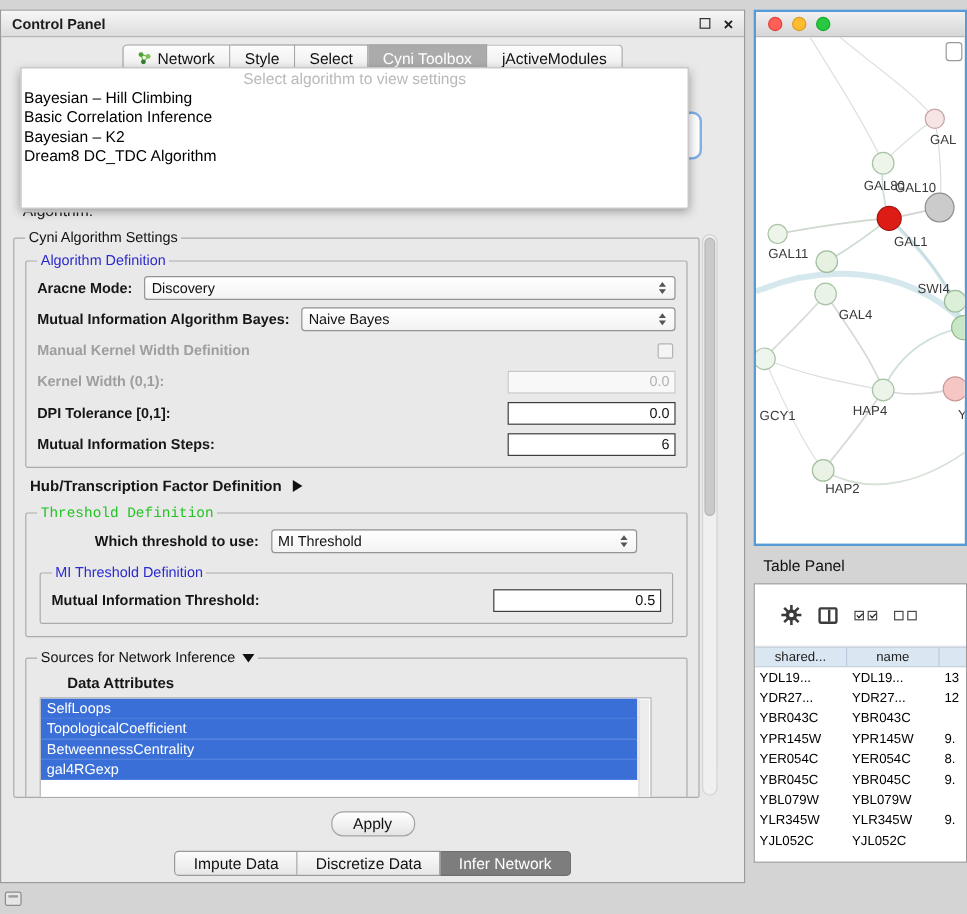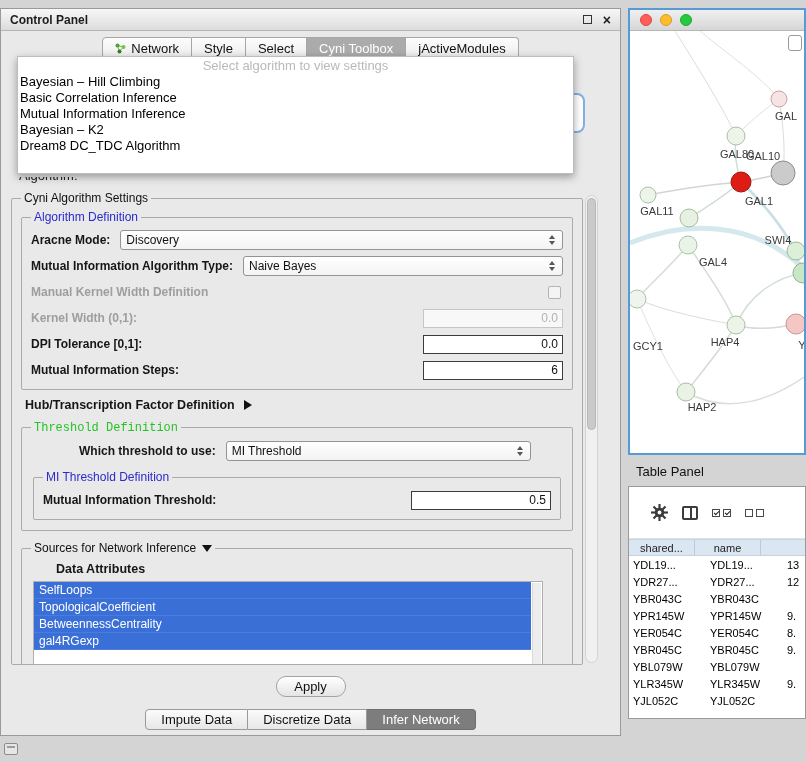--- a/index.html
+++ b/index.html
@@ -87,21 +87,21 @@
   
   .tbl-label{position:absolute;left:636px;top:464px;font-size:13px;color:#111;}
   .tbl-win{position:absolute;left:628px;top:486px;width:178px;height:233px;background:#fff;border:1px solid #9a9a9a;overflow:hidden;}
   .tbl-toolbar{height:52px;display:flex;align-items:center;gap:14px;padding-left:22px;border-bottom:1px solid #e3e3e3;}
   .col-icon{width:16px;height:14px;border:2px solid #3c3c3c;border-radius:2px;position:relative;}
   .col-icon::after{content:"";position:absolute;left:50%;top:0;bottom:0;width:2px;background:#3c3c3c;}
   .cb-pair{display:flex;gap:3px;}
   .cb{width:8px;height:8px;border:1px solid #4a4a4a;background:#fff;position:relative;display:inline-block;}
   .cb.checked::after{content:"";position:absolute;left:1px;top:1px;width:4px;height:2px;border-left:1.5px solid #222;border-bottom:1.5px solid #222;transform:rotate(-45deg);}
   .tbl-header{display:flex;height:17px;background:#dbe6f3;border-top:1px solid #c6d2e0;border-bottom:1px solid #c6d2e0;}
-  .th{width:66px;border-right:1px solid #bccade;font-size:11px;color:#222;display:flex;align-items:center;justify-content:center;overflow:hidden;white-space:nowrap;}
+  .th{width:77px;border-right:1px solid #bccade;font-size:11px;color:#222;display:flex;align-items:center;justify-content:center;overflow:hidden;white-space:nowrap;}
   .th.last{flex:1;border-right:none;}
   .tr{display:flex;height:17px;align-items:center;}
   .td{width:77px;padding-left:4px;font-size:11px;color:#000;white-space:nowrap;overflow:hidden;}
   .td.last{flex:1;}
 
   .dock-icon{position:absolute;left:4px;top:743px;width:14px;height:12px;border:1.5px solid #8c8c8c;border-radius:2px;background:#e6e6e6;}
   .dock-icon::after{content:"";position:absolute;left:2px;top:2px;right:2px;height:2px;background:#9c9c9c;}
 </style>
 </head>
 <body>
@@ -144,21 +144,20 @@
   <div class="combo-fragment"></div>
   <div class="label-fragment">
       <span>Algorithm:</span>
     </div>
 
   <div class="algo-popup">
     <div class="popup-placeholder">Select algorithm to view settings</div>
     <div id="popup-items">
         <div class="popup-item">Bayesian – Hill Climbing</div>
         <div class="popup-item">Basic Correlation Inference</div>
-        <div class="popup-item">Mutual Information Inference</div>
         <div class="popup-item">Bayesian – K2</div>
         <div class="popup-item">Dream8 DC_TDC Algorithm</div>
       </div>
   </div>
 
   <fieldset class="fs fs-outer">
     <legend><span class="t">Cyni Algorithm Settings</span></legend>
 
     <fieldset class="fs fs-algo">
       <legend class="lg-blue"><span class="t">Algorithm Definition</span></legend>
@@ -168,21 +167,21 @@
         <div class="combo">
           <span>Discovery</span>
           <span class="combo-arrows">
               <i class="up"></i>
               <i class="dn"></i>
             </span>
         </div>
       </div>
 
       <div class="row">
-        <span class="lbl">Mutual Information Algorithm Type:</span>
+        <span class="lbl">Mutual Information Algorithm Bayes:</span>
         <div class="combo">
           <span>Naive Bayes</span>
           <span class="combo-arrows">
               <i class="up"></i>
               <i class="dn"></i>
             </span>
         </div>
       </div>
 
       <div class="row">

